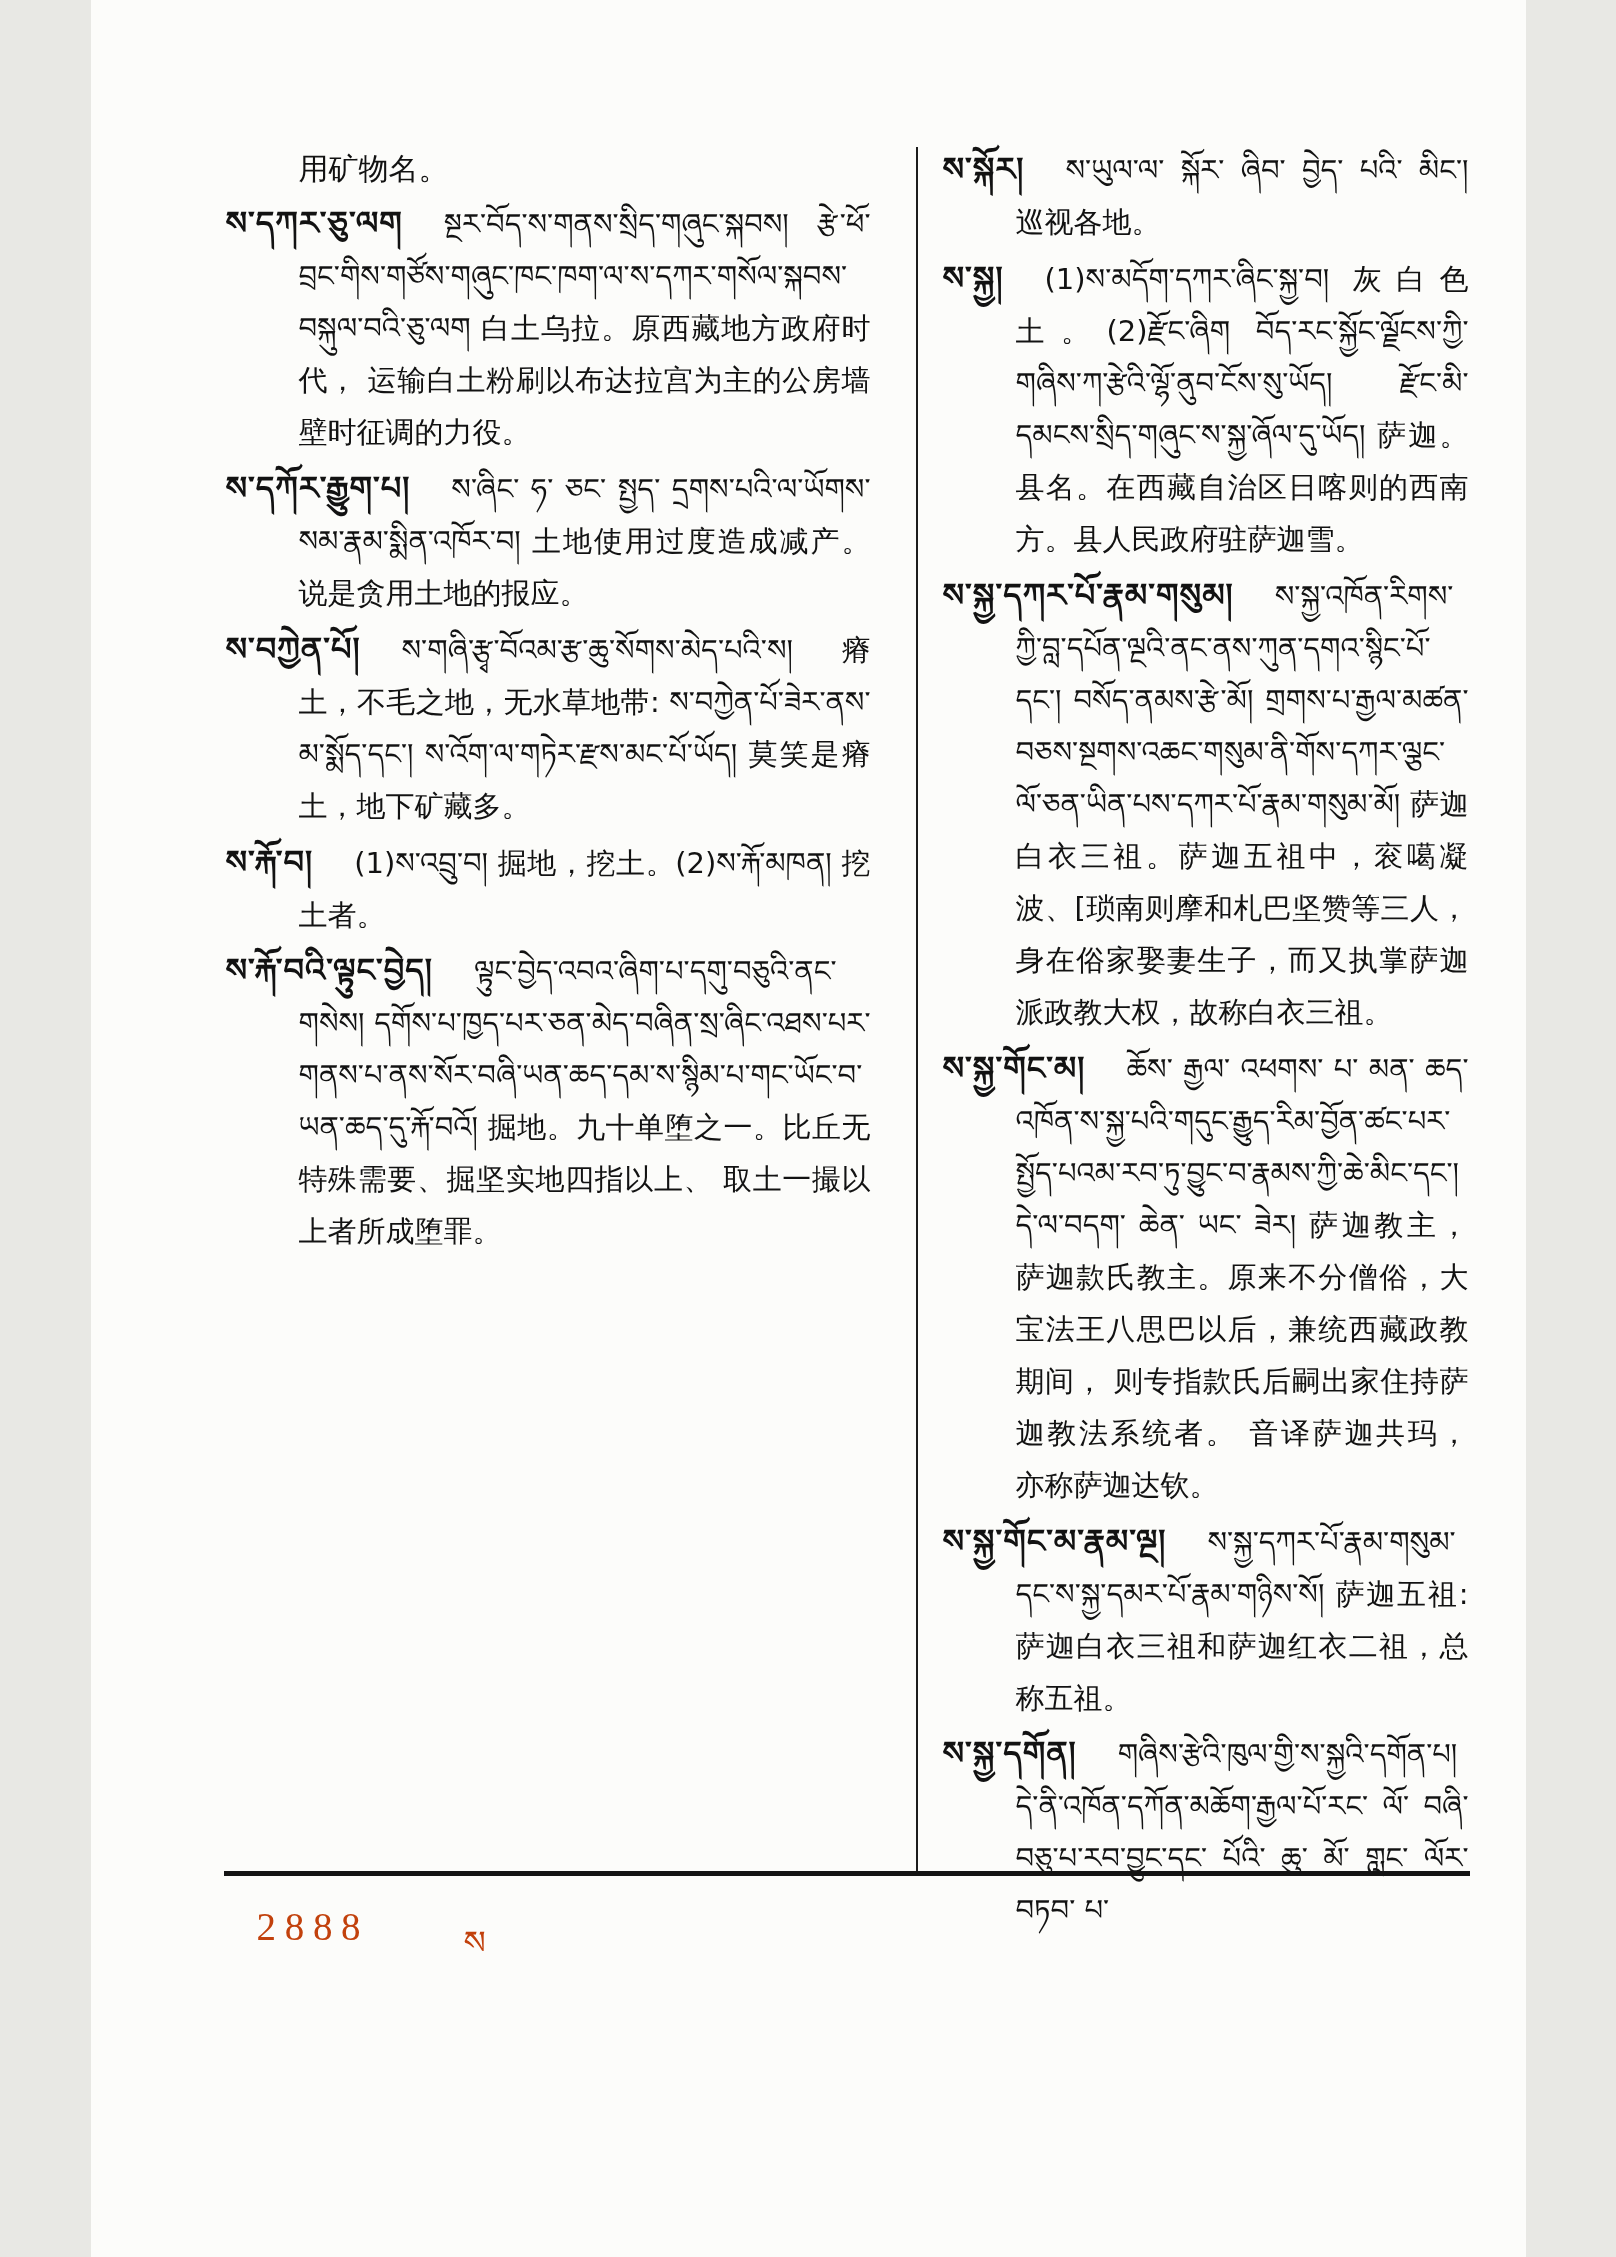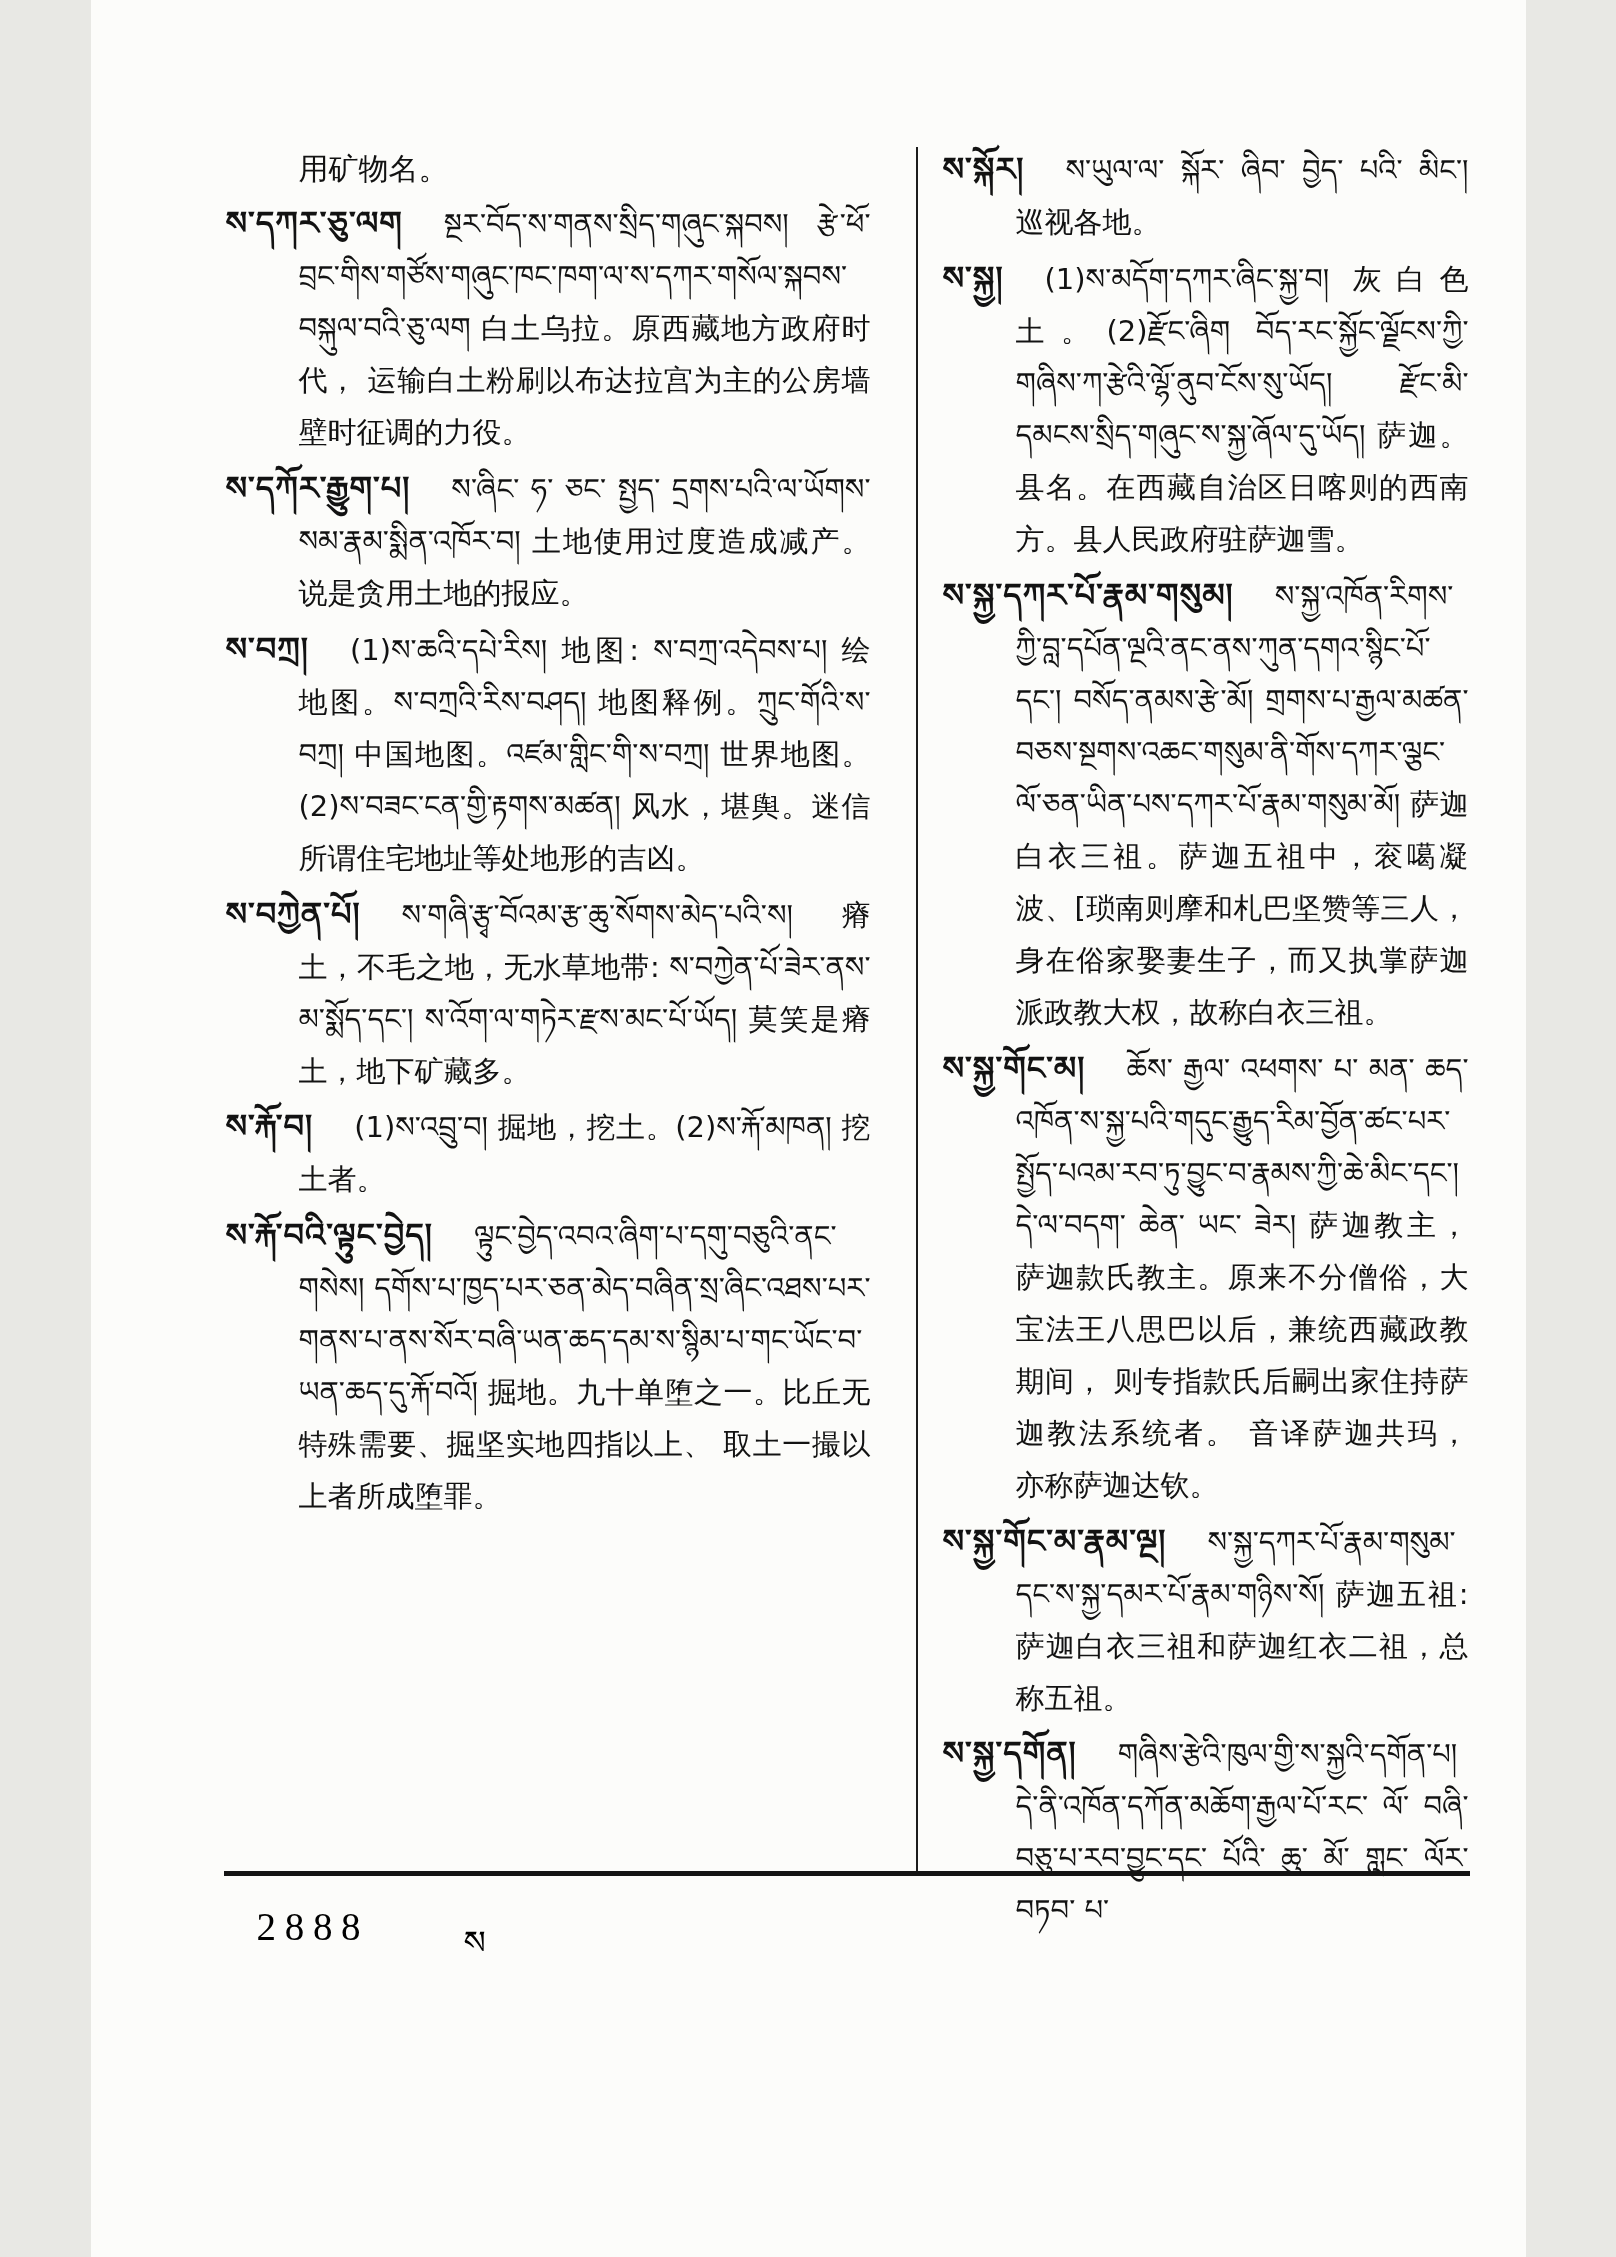--- a/index.html
+++ b/index.html
@@ -42,21 +42,21 @@
     background:#1c1c1c;
   }
   .rule-bottom{
     position:absolute;left:133px;top:1871px;
     width:1246px;height:4.8px;
     background:#141414;
   }
   .footer{
     position:absolute;left:166px;top:1904px;
     font-family:"Liberation Serif","DejaVu Serif",serif;
-    font-size:39px;color:#000000;
+    font-size:39px;color:#c2410c;
   }
   .page-num{letter-spacing:8.7px;}
   .section-letter{
     position:absolute;left:207px;top:1.9px;
     font-family:"DejaVu Sans",sans-serif;
     font-size:33px;letter-spacing:0;
   }
   .artifact{position:absolute;background:#2a2a2a;}
   .artifact.dashes{
     background:repeating-linear-gradient(
@@ -68,21 +68,20 @@
 <body>
 
 <div class="page">
 
   <div class="divider-v"></div>
 
   <div class="column" id="col-left">
     <div class="continuation">用矿物名。</div>
   <div class="entry"><span class="head">ས་དཀར་ཅུ་ལག</span><span class="hgap"></span><span class="bodytext">སྔར་བོད་ས་གནས་སྲིད་གཞུང་སྐབས། རྩེ་ཕོ་བྲང་གིས་གཙོས་གཞུང་ཁང་ཁག་ལ་ས་དཀར་གསོལ་སྐབས་བསྐུལ་བའི་ཅུ་ལག  白土乌拉。原西藏地方政府时代， 运输白土粉刷以布达拉宫为主的公房墙壁时征调的力役。</span></div>
       <div class="entry"><span class="head">ས་དཀོར་རྒྱུག་པ།</span><span class="hgap"></span><span class="bodytext">ས་ཞིང་ ཧ་ ཅང་ སྤྱད་ དྲགས་པའི་ལ་ཡོགས་སམ་རྣམ་སྨིན་འཁོར་བ།  土地使用过度造成减产。说是贪用土地的报应。</span></div>
-      <div class="entry"><span class="head">ས་བཀྲ།</span><span class="hgap"></span><span class="bodytext">(1)ས་ཆའི་དཔེ་རིས།  地图: ས་བཀྲ་འདེབས་པ།  绘地图。ས་བཀྲའི་རིས་བཤད།  地图释例。ཀྲུང་གོའི་ས་བཀྲ།  中国地图。འཛམ་གླིང་གི་ས་བཀྲ།  世界地图。(2)ས་བཟང་ངན་གྱི་རྟགས་མཚན།  风水，堪舆。迷信所谓住宅地址等处地形的吉凶。</span></div>
       <div class="entry"><span class="head">ས་བཀྱེན་པོ།</span><span class="hgap"></span><span class="bodytext">ས་གཞི་རྩྭ་བོའམ་རྩ་ཆུ་སོགས་མེད་པའི་ས།  瘠土，不毛之地，无水草地带: ས་བཀྱེན་པོ་ཟེར་ནས་མ་སྨོད་དང་།  ས་འོག་ལ་གཏེར་རྫས་མང་པོ་ཡོད།  莫笑是瘠土，地下矿藏多。</span></div>
       <div class="entry"><span class="head">ས་རྐོ་བ།</span><span class="hgap"></span><span class="bodytext">(1)ས་འབྲུ་བ།  掘地，挖土。(2)ས་རྐོ་མཁན།  挖土者。</span></div>
       <div class="entry"><span class="head">ས་རྐོ་བའི་ལྟུང་བྱེད།</span><span class="hgap"></span><span class="bodytext">ལྟུང་བྱེད་འབའ་ཞིག་པ་དགུ་བཅུའི་ནང་གསེས།  དགོས་པ་ཁྱད་པར་ཅན་མེད་བཞིན་སྲ་ཞིང་འཐས་པར་གནས་པ་ནས་སོར་བཞི་ཡན་ཆད་དམ་ས་སྙིམ་པ་གང་ཡོང་བ་ཡན་ཆད་དུ་རྐོ་བའོ།  掘地。九十单堕之一。比丘无特殊需要、掘坚实地四指以上、 取土一撮以上者所成堕罪。</span></div>
     </div>
 
   <div class="column" id="col-right">
       <div class="entry"><span class="head">ས་སྐོར།</span><span class="hgap"></span><span class="bodytext">ས་ཡུལ་ལ་ སྐོར་ ཞིབ་ བྱེད་ པའི་ མིང་།  巡视各地。</span></div>
       <div class="entry"><span class="head">ས་སྐྱ།</span><span class="hgap"></span><span class="bodytext">(1)ས་མདོག་དཀར་ཞིང་སྐྱ་བ།  灰白色土。(2)རྫོང་ཞིག  བོད་རང་སྐྱོང་ལྗོངས་ཀྱི་གཞིས་ཀ་རྩེའི་ལྷོ་ནུབ་ངོས་སུ་ཡོད།  རྫོང་མི་དམངས་སྲིད་གཞུང་ས་སྐྱ་ཞོལ་དུ་ཡོད།  萨迦。县名。在西藏自治区日喀则的西南方。县人民政府驻萨迦雪。</span></div>
       <div class="entry"><span class="head">ས་སྐྱ་དཀར་པོ་རྣམ་གསུམ།</span><span class="hgap"></span><span class="bodytext">ས་སྐྱ་འཁོན་རིགས་ཀྱི་བླ་དཔོན་ལྔའི་ནང་ནས་ཀུན་དགའ་སྙིང་པོ་དང་།  བསོད་ནམས་རྩེ་མོ།  གྲགས་པ་རྒྱལ་མཚན་བཅས་སྔགས་འཆང་གསུམ་ནི་གོས་དཀར་ལྕང་ལོ་ཅན་ཡིན་པས་དཀར་པོ་རྣམ་གསུམ་མོ།  萨迦白衣三祖。萨迦五祖中，衮噶凝波、[琐南则摩和札巴坚赞等三人，身在俗家娶妻生子，而又执掌萨迦派政教大权，故称白衣三祖。</span></div>
       <div class="entry"><span class="head">ས་སྐྱ་གོང་མ།</span><span class="hgap"></span><span class="bodytext">ཆོས་ རྒྱལ་ འཕགས་ པ་ མན་ ཆད་འཁོན་ས་སྐྱ་པའི་གདུང་རྒྱུད་རིམ་བྱོན་ཚང་པར་སྤྱོད་པའམ་རབ་ཏུ་བྱུང་བ་རྣམས་ཀྱི་ཆེ་མིང་དང་།  དེ་ལ་བདག་ ཆེན་ ཡང་ ཟེར།  萨迦教主，萨迦款氏教主。原来不分僧俗，大宝法王八思巴以后，兼统西藏政教期间， 则专指款氏后嗣出家住持萨迦教法系统者。 音译萨迦共玛， 亦称萨迦达钦。</span></div>

